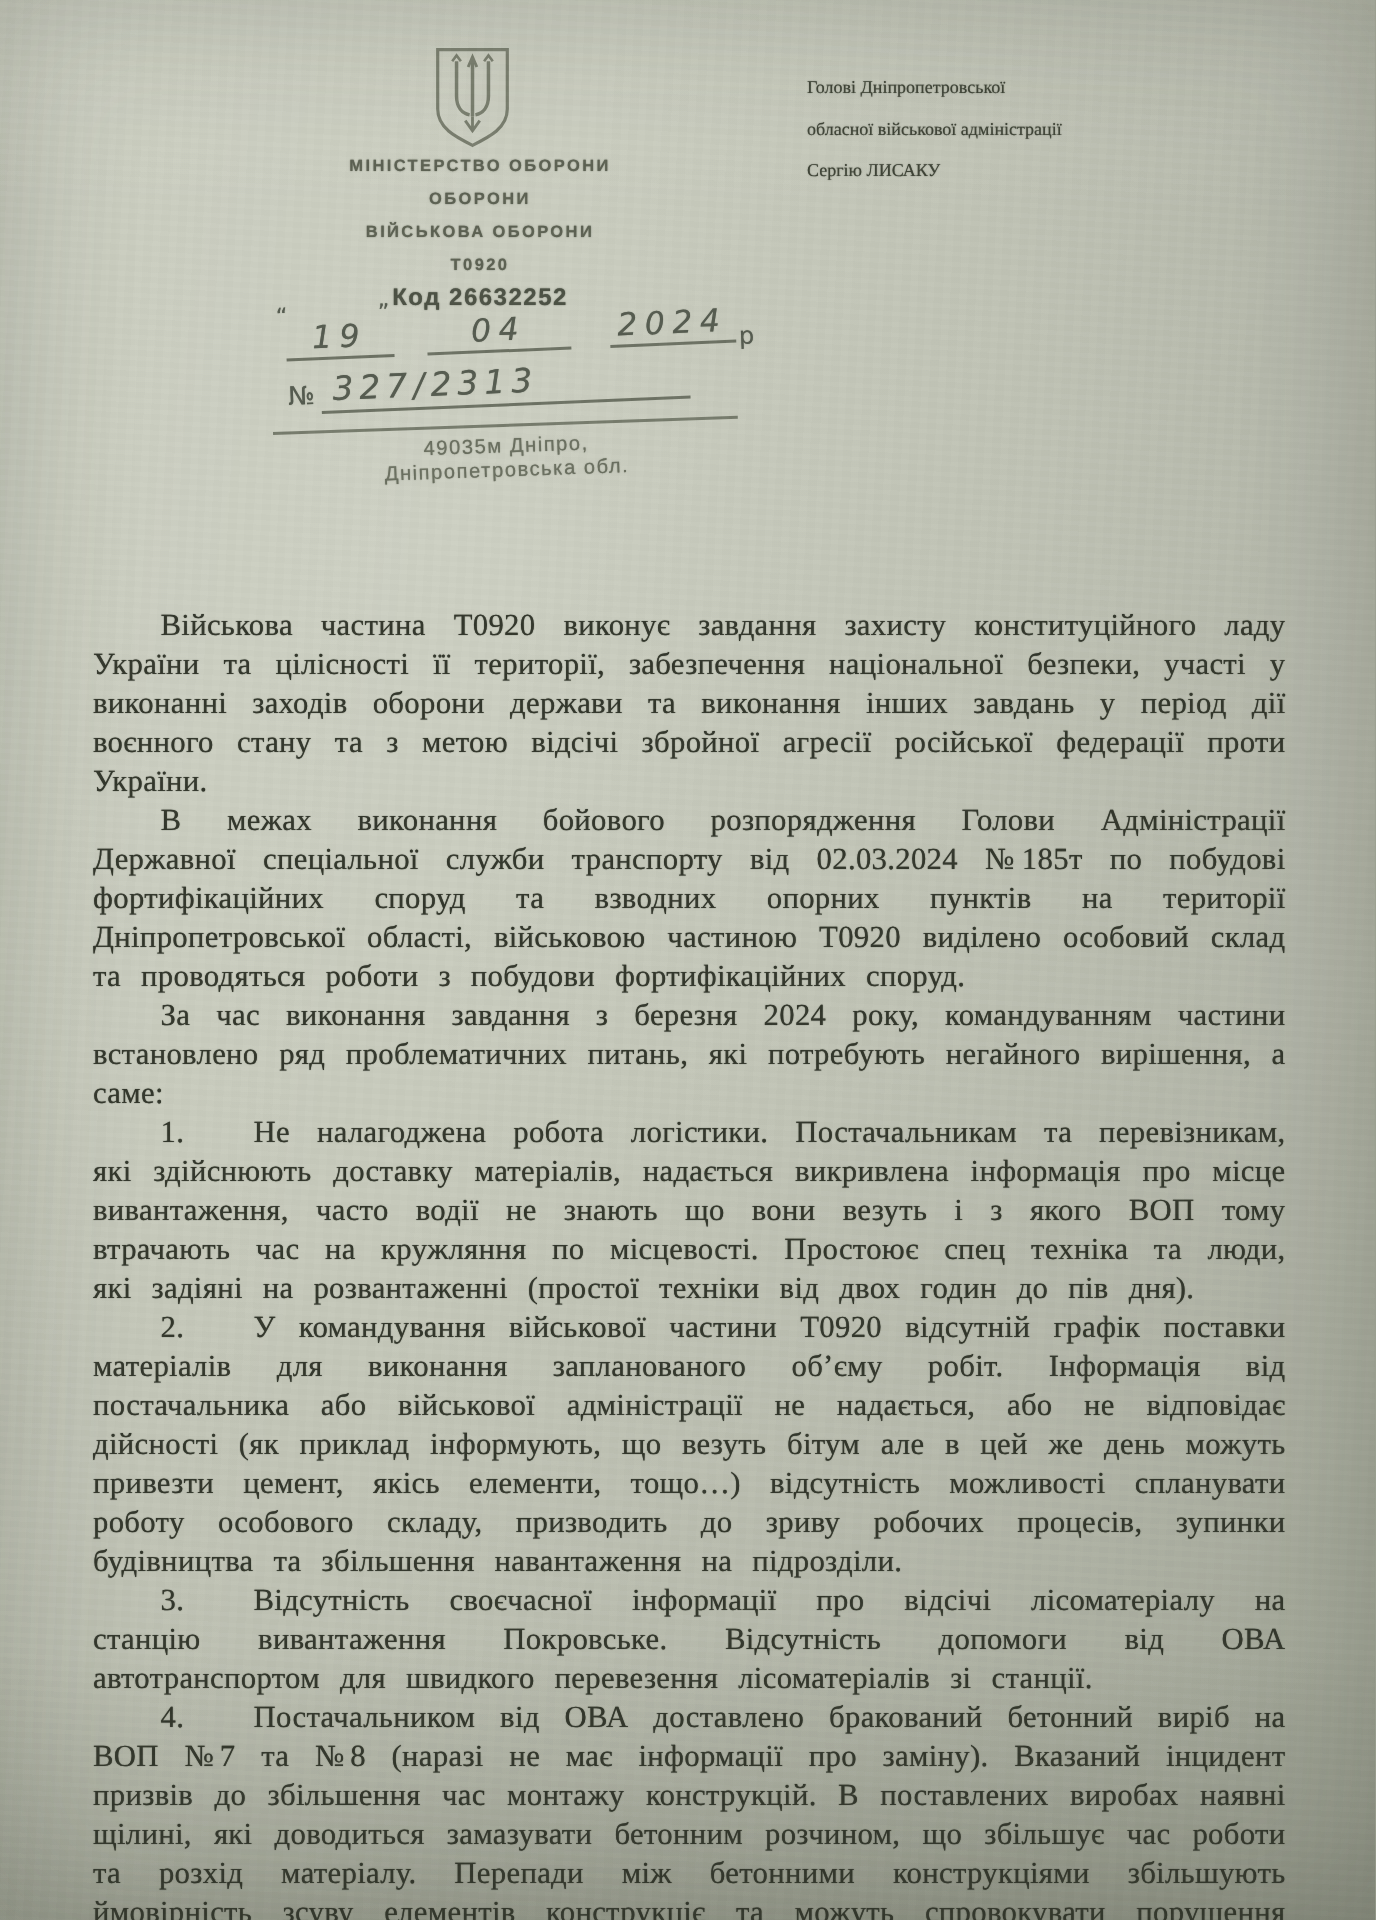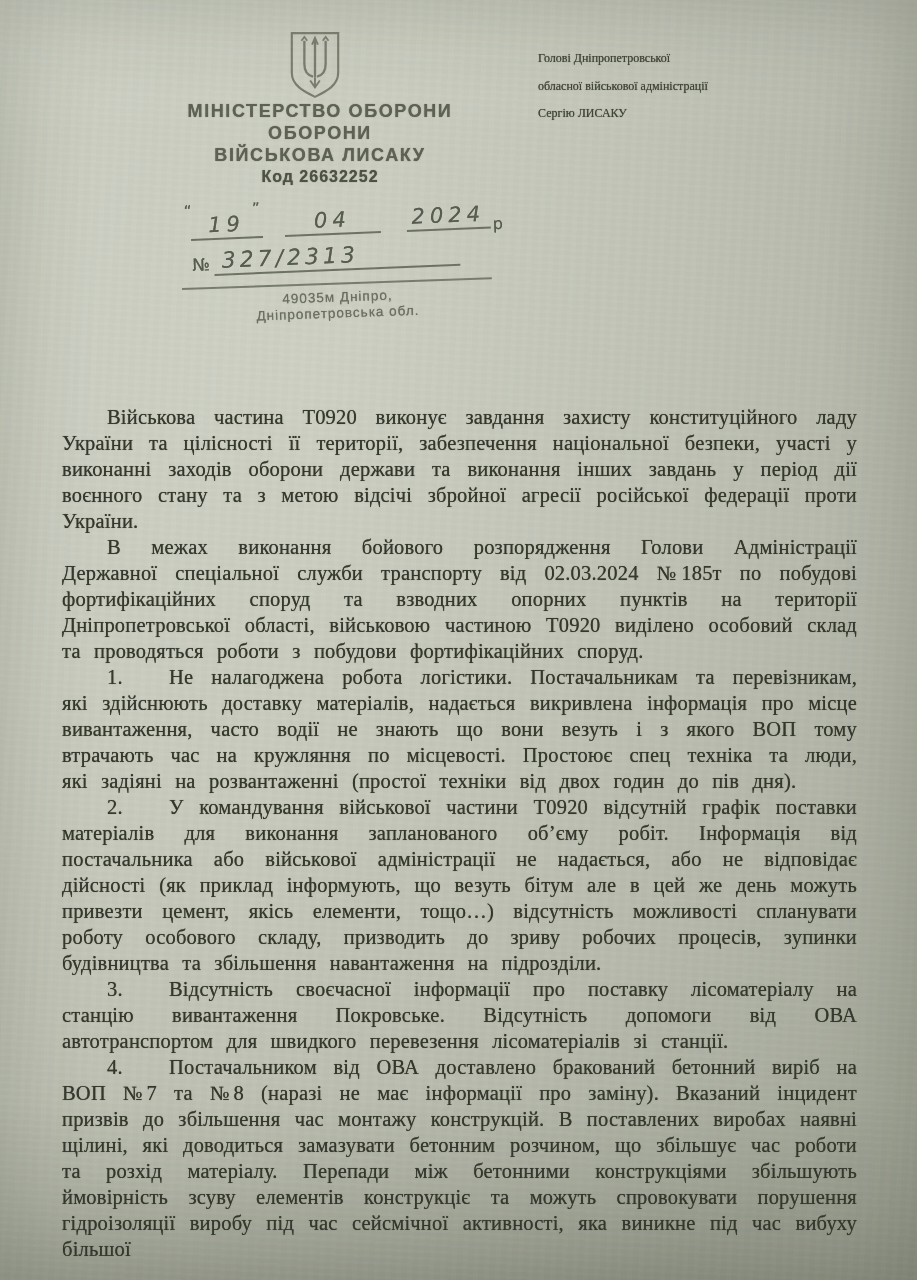--- a/index.html
+++ b/index.html
@@ -27,21 +27,21 @@
   
   .emblem { position: absolute; left: 286px; top: 30px; opacity: .85; }
   .lh-block {
     position: absolute; left: 168px; top: 100px; width: 304px;
     text-align: center;
     font-family: "Liberation Sans", sans-serif;
     font-weight: bold;
     color: #5d6253;
     text-shadow: 0 0 1px rgba(93,98,83,0.9);
   }
-  .lh-line { font-size: 18px; line-height: 22px; letter-spacing: 1.6px; }
+  .lh-line { font-size: 11px; line-height: 22px; letter-spacing: 1.6px; }
   .lh-code { font-size: 16px; line-height: 22px; letter-spacing: 1px; color: #4d5245; text-shadow: 0 0 1px rgba(77,82,69,0.9); }
 
   .addressee {
     position: absolute; left: 500px; top: 45px; width: 400px;
     font-size: 12px; line-height: 27.5px; color: #3f4437;
     text-shadow: 0 0 0.8px rgba(63,68,55,0.85);
     margin-left: 38px;
   }
 
   
@@ -110,21 +110,22 @@
       <path d="M16,11 L19,7 L22,11" stroke="#6b7060" stroke-width="1.8"></path>
       <path d="M38,11 L41,7 L44,11" stroke="#6b7060" stroke-width="1.8"></path>
       <path d="M25,52 L30,59 L35,52" stroke="#6b7060" stroke-width="2"></path>
       <path d="M30,49 V59" stroke="#6b7060" stroke-width="2"></path>
     </svg>
   </div>
 
   <div class="lh-block">
     <div class="lh-line">МІНІСТЕРСТВО ОБОРОНИ</div>
     <div class="lh-line">ОБОРОНИ</div>
-    <div class="lh-line">ВІЙСЬКОВА ЛИСАКУ</div>
+    <div class="lh-line">ВІЙСЬКОВА ОБОРОНИ</div>
+    <div class="lh-line">Т0920</div>
     <div class="lh-code">Код 26632252</div>
   </div>
 
   <div class="addressee">
     <div>Голові Дніпропетровської</div>
     <div>обласної військової адміністрації</div>
     <div>Сергію ЛИСАКУ</div>
   </div>
 
   <div class="handblock">
@@ -147,20 +148,21 @@
   <div class="addr-block">
     <div class="addr-rule"></div>
     <div>49035м Дніпро,</div>
     <div>Дніпропетровська обл.</div>
   </div>
 
 
   <div class="body-text">
     <p class="para">Військова частина Т0920 виконує завдання захисту конституційного ладу України та цілісності її території, забезпечення національної безпеки, участі у виконанні заходів оборони держави та виконання інших завдань у період дії воєнного стану та з метою відсічі збройної агресії російської федерації проти України.</p>
     <p class="para">В межах виконання бойового розпорядження Голови Адміністрації Державної спеціальної служби транспорту від 02.03.2024 №185т по побудові фортифікаційних споруд та взводних опорних пунктів на території Дніпропетровської області, військовою частиною Т0920 виділено особовий склад та проводяться роботи з побудови фортифікаційних споруд.</p>
+    <p class="para">За час виконання завдання з березня 2024 року, командуванням частини встановлено ряд проблематичних питань, які потребують негайного вирішення, а саме:</p>
     <p class="para"><span class="pnum">1.</span><span>Не налагоджена робота логістики. Постачальникам та перевізникам, які здійснюють доставку матеріалів, надається викривлена інформація про місце вивантаження, часто водії не знають що вони везуть і з якого ВОП тому втрачають час на кружляння по місцевості. Простоює спец техніка та люди, які задіяні на розвантаженні (простої техніки від двох годин до пів дня).</span></p>
     <p class="para"><span class="pnum">2.</span><span>У командування військової частини Т0920 відсутній графік поставки матеріалів для виконання запланованого об’єму робіт. Інформація від постачальника або військової адміністрації не надається, або не відповідає дійсності (як приклад інформують, що везуть бітум але в цей же день можуть привезти цемент, якісь елементи, тощо…) відсутність можливості спланувати роботу особового складу, призводить до зриву робочих процесів, зупинки будівництва та збільшення навантаження на підрозділи.</span></p>
-    <p class="para"><span class="pnum">3.</span><span>Відсутність своєчасної інформації про поставку лісоматеріалу на станцію вивантаження Покровське. Відсутність допомоги від ОВА автотранспортом для швидкого перевезення лісоматеріалів зі станції.</span></p>
+    <p class="para"><span class="pnum">3.</span><span>Відсутність своєчасної інформації про відсічі лісоматеріалу на станцію вивантаження Покровське. Відсутність допомоги від ОВА автотранспортом для швидкого перевезення лісоматеріалів зі станції.</span></p>
     <p class="para"><span class="pnum">4.</span><span>Постачальником від ОВА доставлено бракований бетонний виріб на ВОП №7 та №8 (наразі не має інформації про заміну). Вказаний інцидент призвів до збільшення час монтажу конструкцій. В поставлених виробах наявні щілині, які доводиться замазувати бетонним розчином, що збільшує час роботи та розхід матеріалу. Перепади між бетонними конструкціями збільшують ймовірність зсуву елементів конструкціє та можуть спровокувати порушення гідроізоляції виробу під час сейсмічної активності, яка виникне під час вибуху більшої</span></p>
   </div>
 
   <div class="grain"></div>
 </div>
 
 </body></html>

